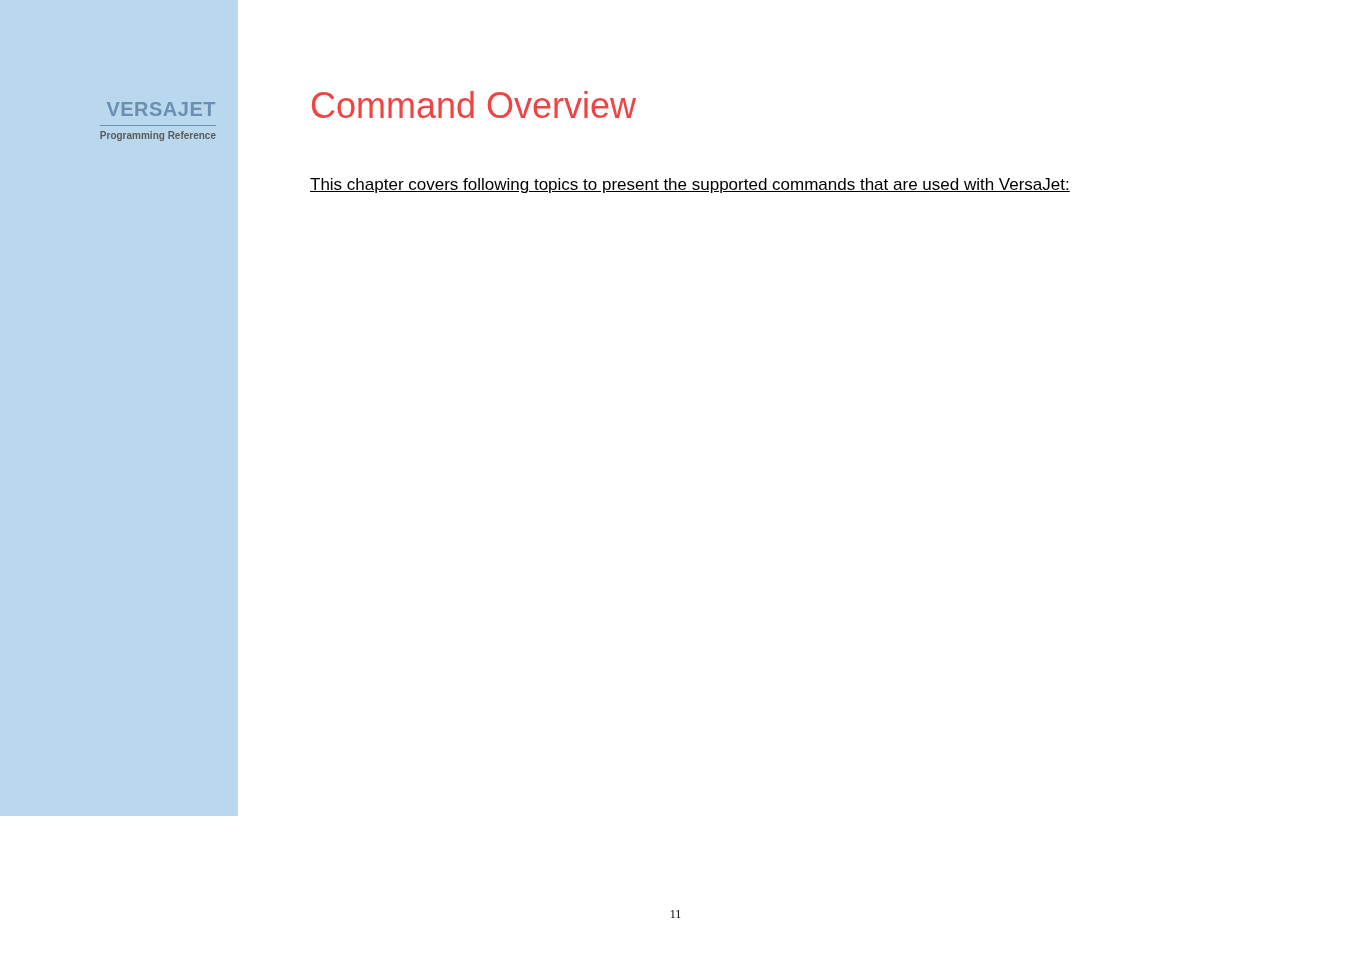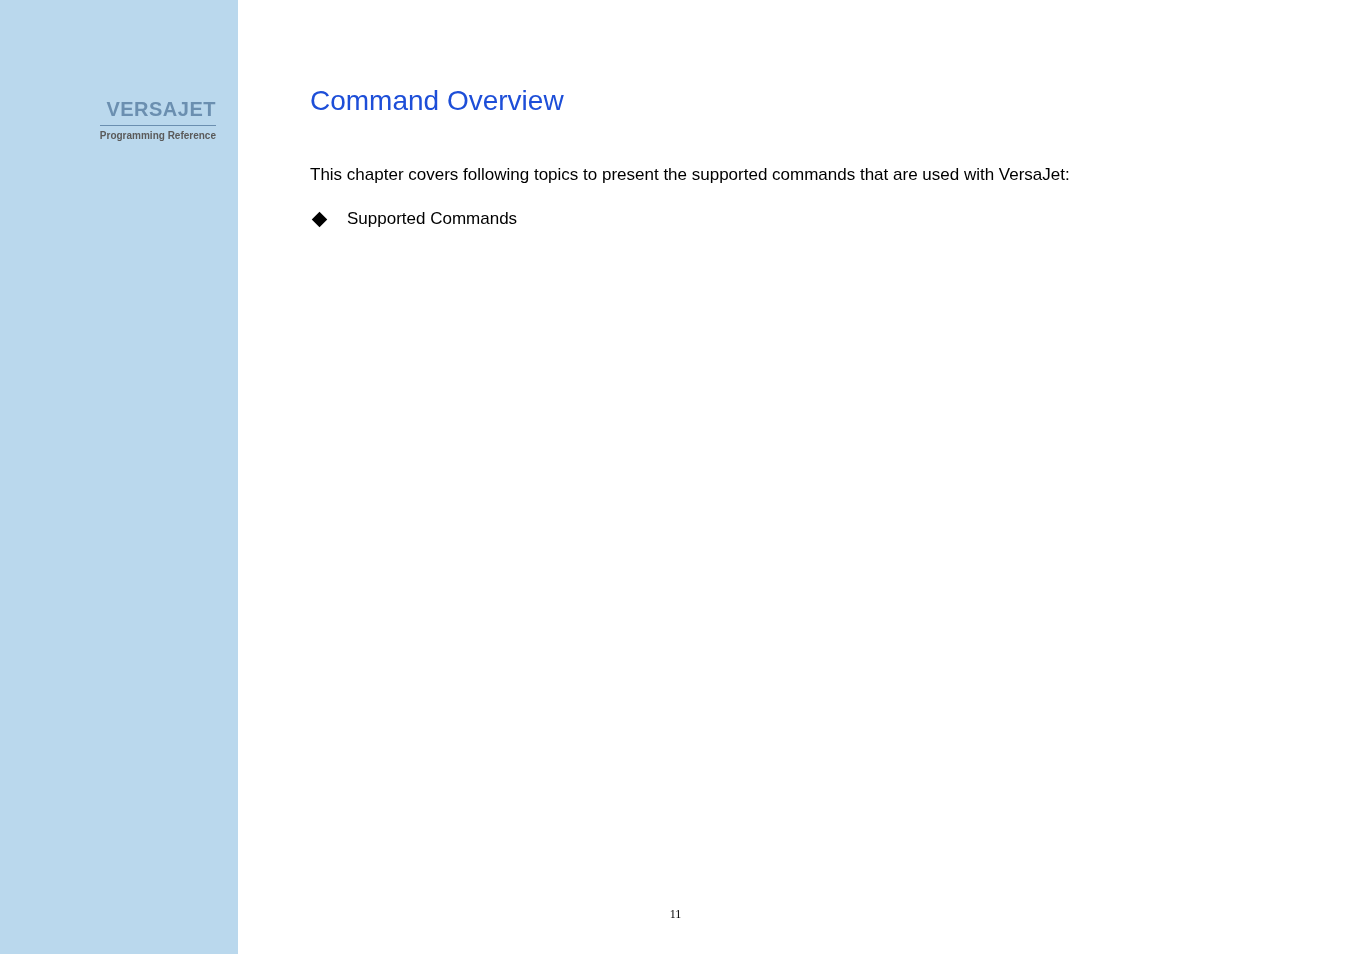--- a/index.html
+++ b/index.html
@@ -12,21 +12,21 @@
       height: 954px;
       background: #ffffff;
       font-family: Arial, Helvetica, sans-serif;
       position: relative;
     }
     .sidebar {
       position: absolute;
       left: 0;
       top: 0;
       width: 238px;
-      height: 954px;
+      height: 816px;
       background: #bad8ed;
     }
     .sidebar-header {
       position: absolute;
       top: 98px;
       right: 22px;
       text-align: right;
     }
     .sidebar-title {
       font-size: 20px;
@@ -47,29 +47,30 @@
       color: #5a5a5a;
     }
     .content {
       position: absolute;
       left: 310px;
       top: 85px;
       width: 1000px;
     }
     .page-title {
       font-family: "Trebuchet MS", Arial, sans-serif;
-      font-size: 28px;
+      font-size: 36px;
       font-weight: normal;
-      color: #1d4ed8;
+      color: #ef4444;
       margin-bottom: 48px;
     }
     .intro-text {
       font-size: 17px;
       color: #000000;
       margin-bottom: 24px;
+      text-decoration: underline;
     }
     .topic-list {
       list-style: none;
       padding-left: 4px;
     }
     .topic-item {
       display: flex;
       align-items: center;
       margin-bottom: 20px;
     }
@@ -104,20 +105,16 @@
     <div class="sidebar-title">VERSAJET</div>
     <hr class="sidebar-divider">
     <div class="sidebar-subtitle">Programming Reference</div>
   </div>
 </div>
 
 <div class="content">
   <h1 class="page-title">Command Overview</h1>
   <p class="intro-text">This chapter covers following topics to present the supported commands that are used with VersaJet:</p>
   <ul class="topic-list">
-    <li class="topic-item">
-      <span class="diamond-icon"></span>
-      <span class="topic-text">Supported Commands</span>
-    </li>
   </ul>
 </div>
 
 <div class="page-number">11</div>
 
 </body></html>

